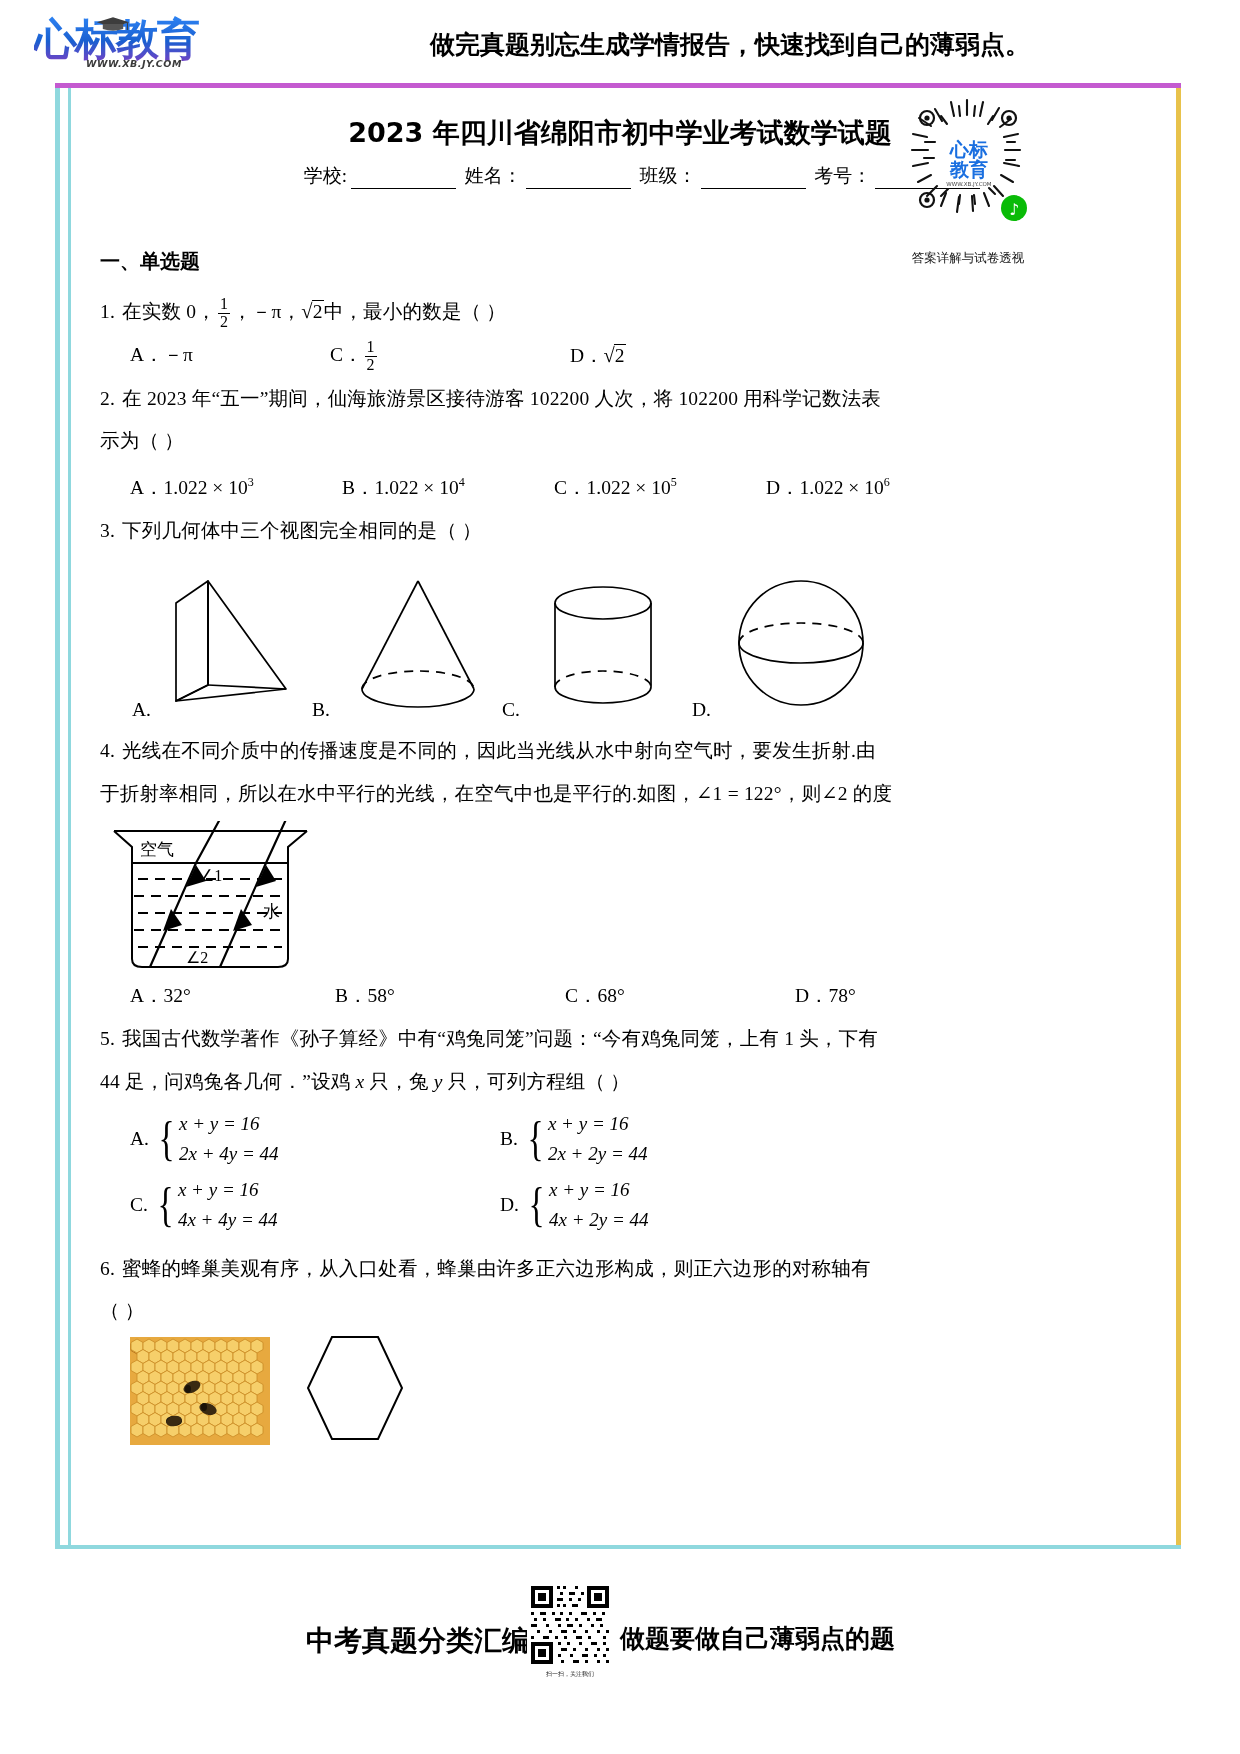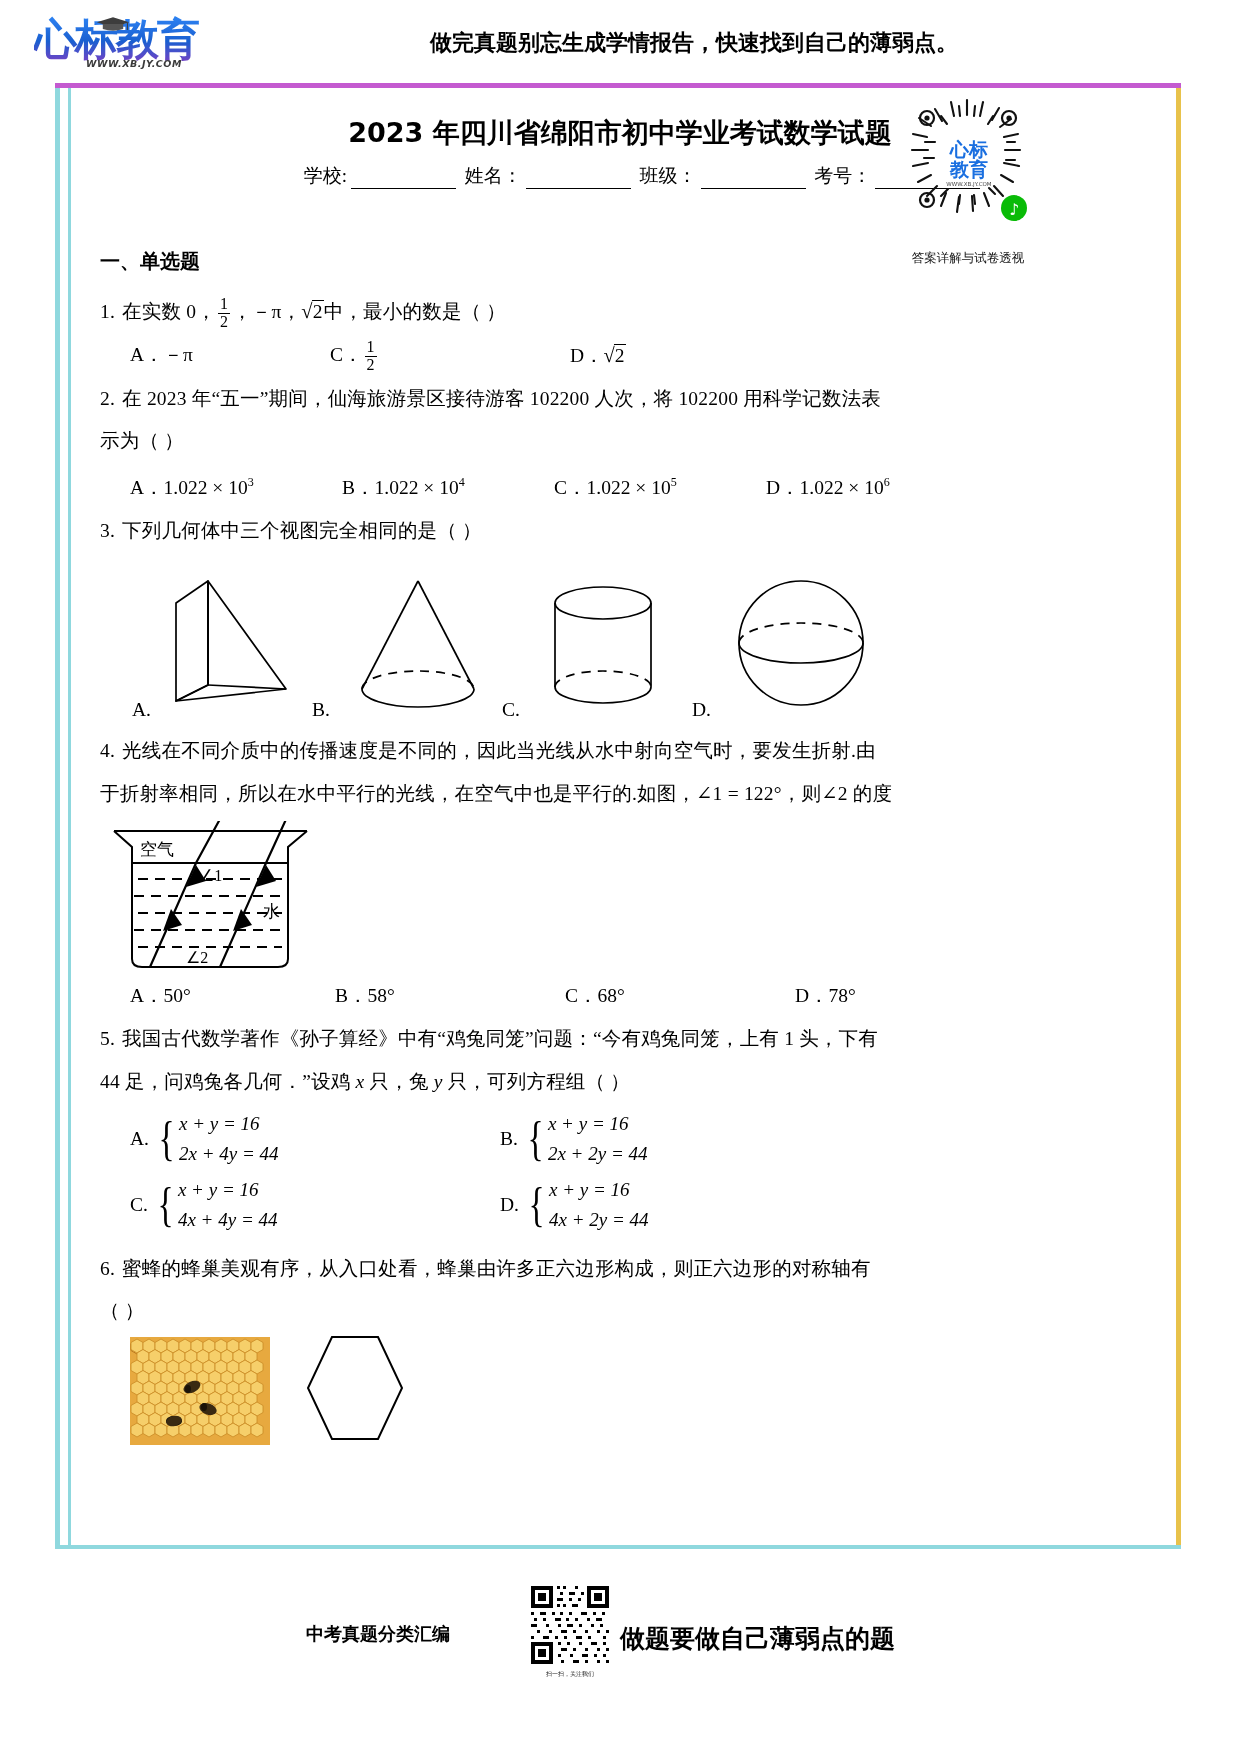--- a/index.html
+++ b/index.html
@@ -54,21 +54,21 @@
   .brand-logo .cap {
     position: absolute;
     left: 62px; top: 2px;
     width: 34px; height: 16px;
   }
   .banner-slogan {
     position: absolute;
     left: 430px; top: 28px;
     font-family: "DejaVu Sans", sans-serif;
     font-weight: bold;
-    font-size: 22px;
+    font-size: 25px;
     color: #000;
     letter-spacing: 0px;
     white-space: nowrap;
   }
 
   
   .frame-top {
     position: absolute;
     left: 55px; top: 83px;
     width: 1126px; height: 5px;
@@ -265,21 +265,21 @@
     position: absolute;
     left: 0; top: 1570px;
     width: 1240px;
     height: 140px;
   }
   .footer-left {
     position: absolute;
     left: 306px; top: 52px;
     font-family: "DejaVu Sans", sans-serif;
     font-weight: bold;
-    font-size: 18px;
+    font-size: 28px;
   }
   .footer-right {
     position: absolute;
     left: 620px; top: 52px;
     font-family: "DejaVu Sans", sans-serif;
     font-weight: bold;
     font-size: 25px;
   }
   .footer-qr {
     position: absolute;
@@ -520,21 +520,21 @@
 
       <text x="32" y="34" font-family="DejaVu Sans, sans-serif" font-size="17">空气</text>
       <text x="155" y="96" font-family="DejaVu Sans, sans-serif" font-size="17">水</text>
       <text x="92" y="60" font-family="Liberation Serif, serif" font-size="16">∠1</text>
       <text x="78" y="142" font-family="Liberation Serif, serif" font-size="16">∠2</text>
     </svg>
   </div>
 
   <div class="opts">
     <span class="opt" style="width:205px">
-      <span>A．</span><span>50°</span>
+      <span>A．</span><span>32°</span>
     </span>
     <span class="opt" style="width:230px">
       <span>B．</span><span>58°</span>
     </span>
     <span class="opt" style="width:230px">
       <span>C．</span><span>68°</span>
     </span>
     <span class="opt">
       <span>D．</span><span>78°</span>
     </span>

